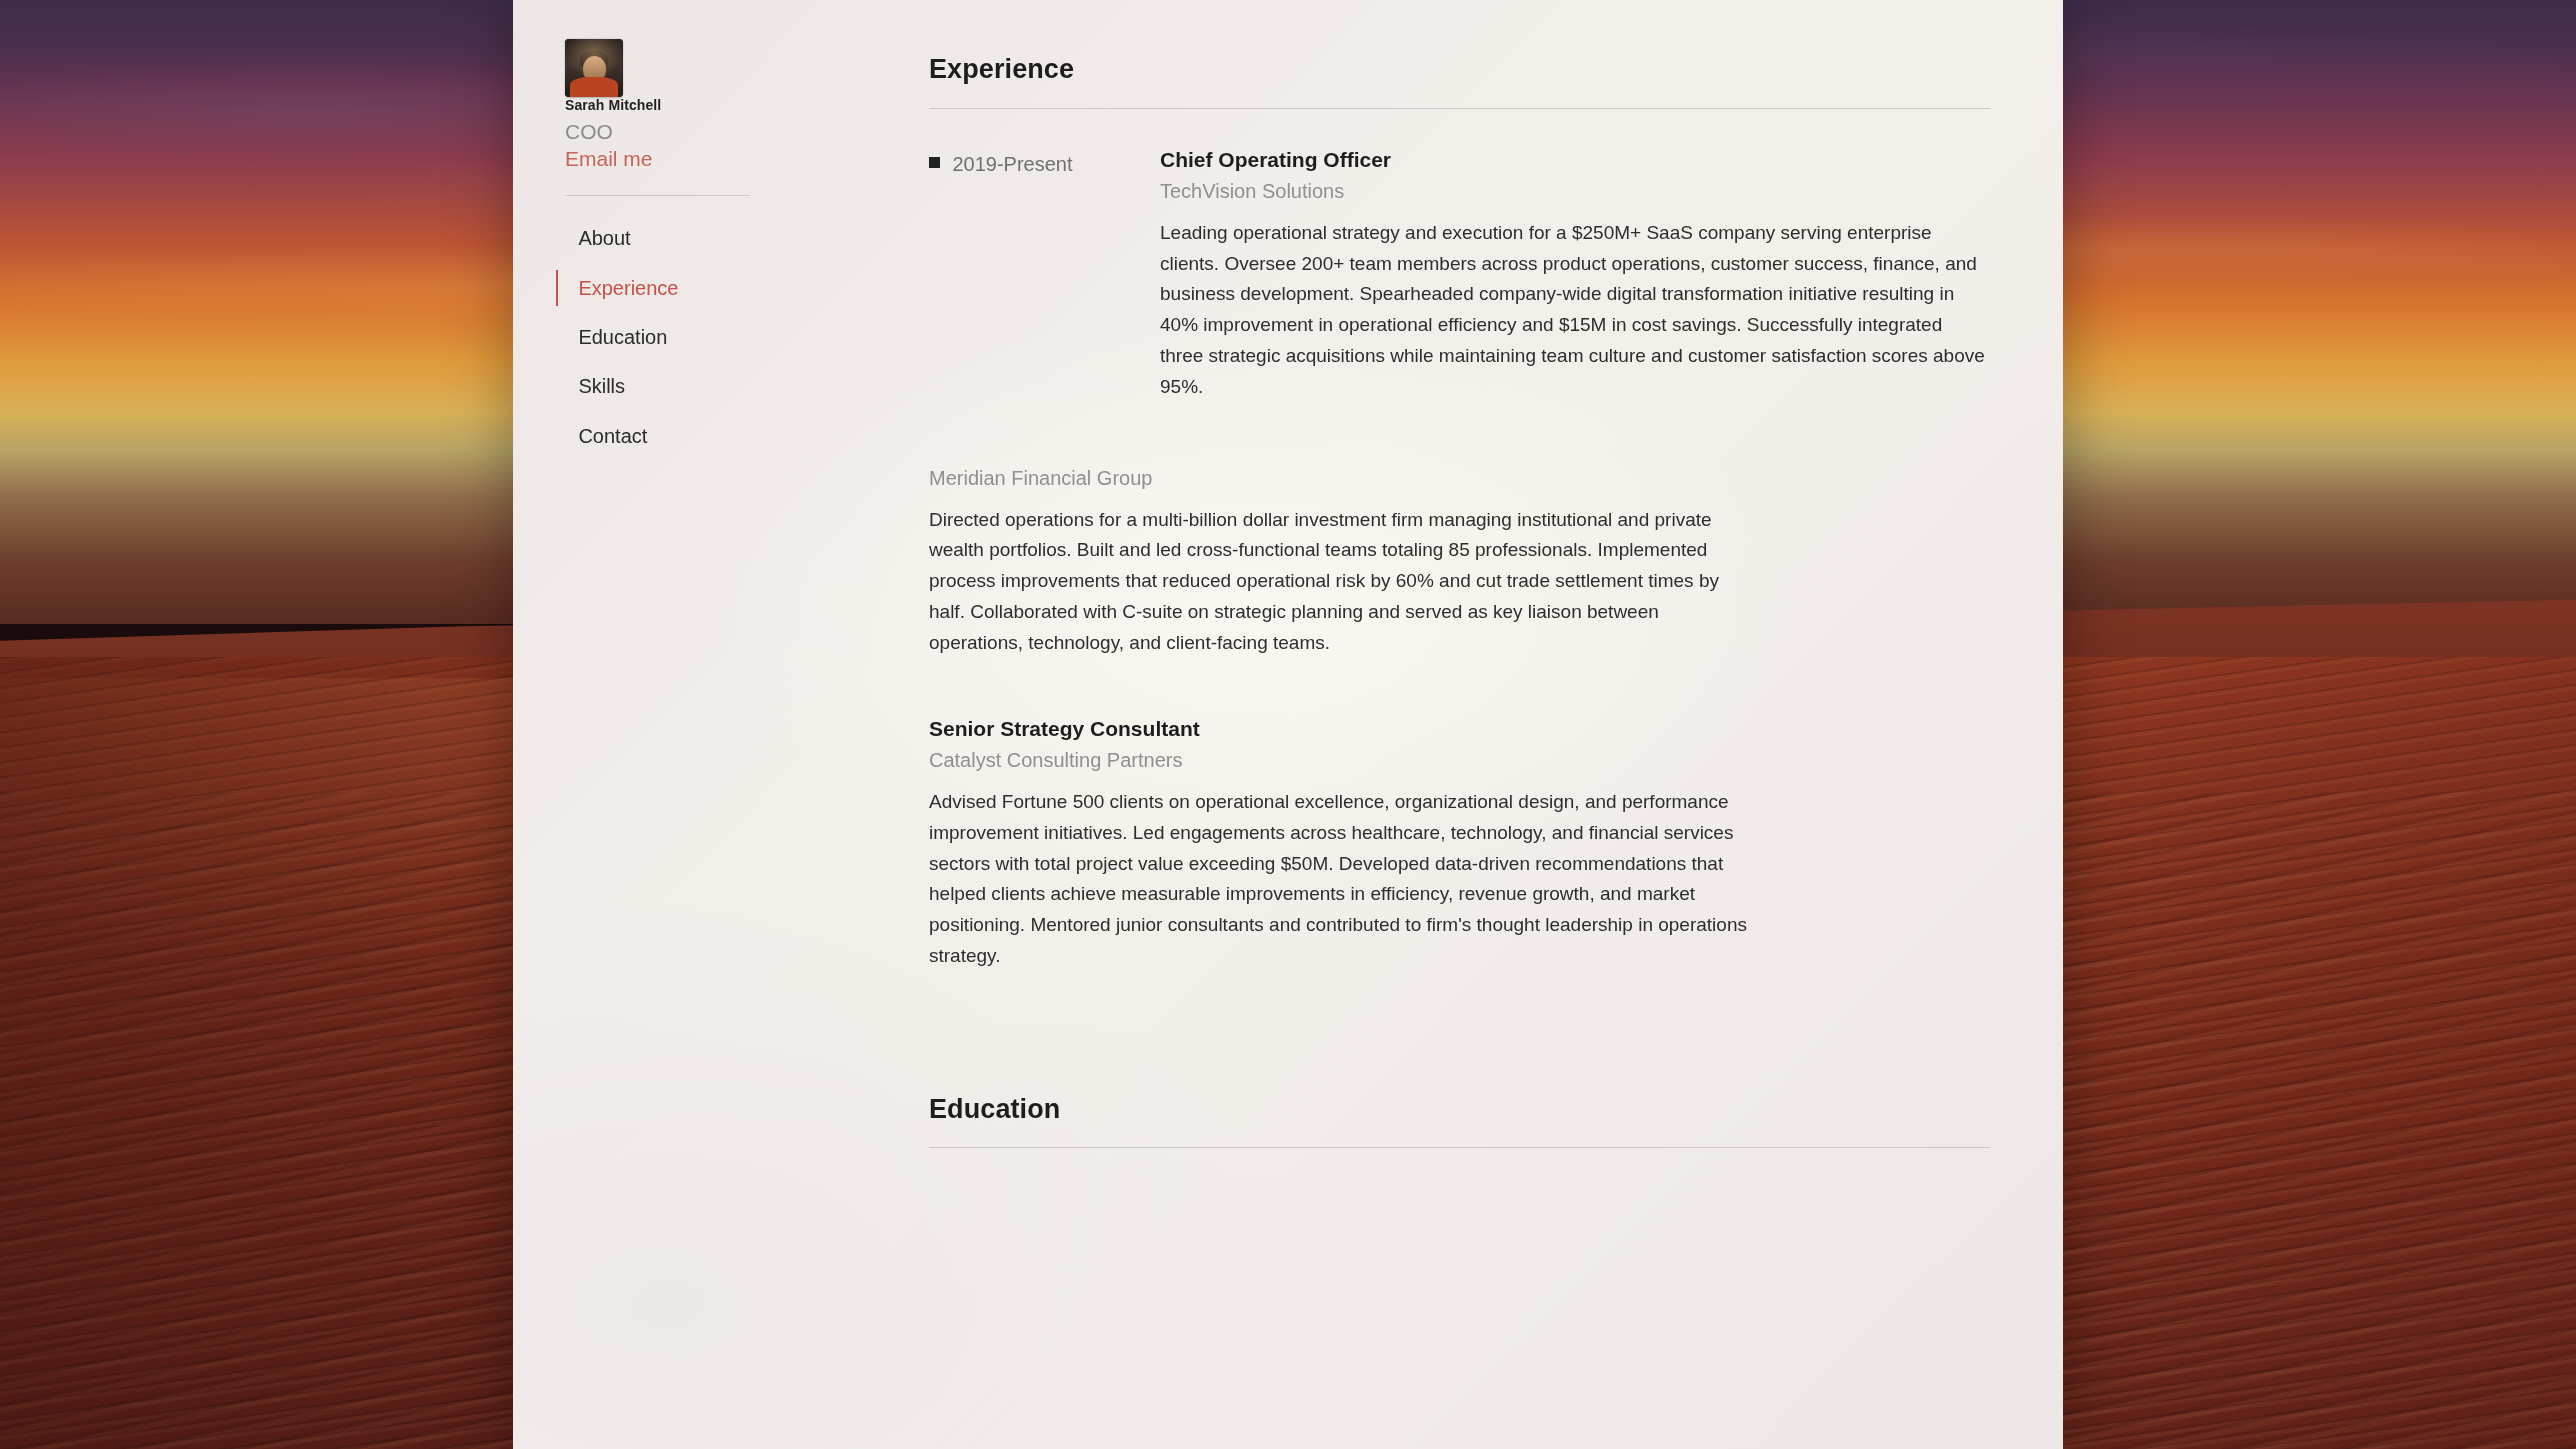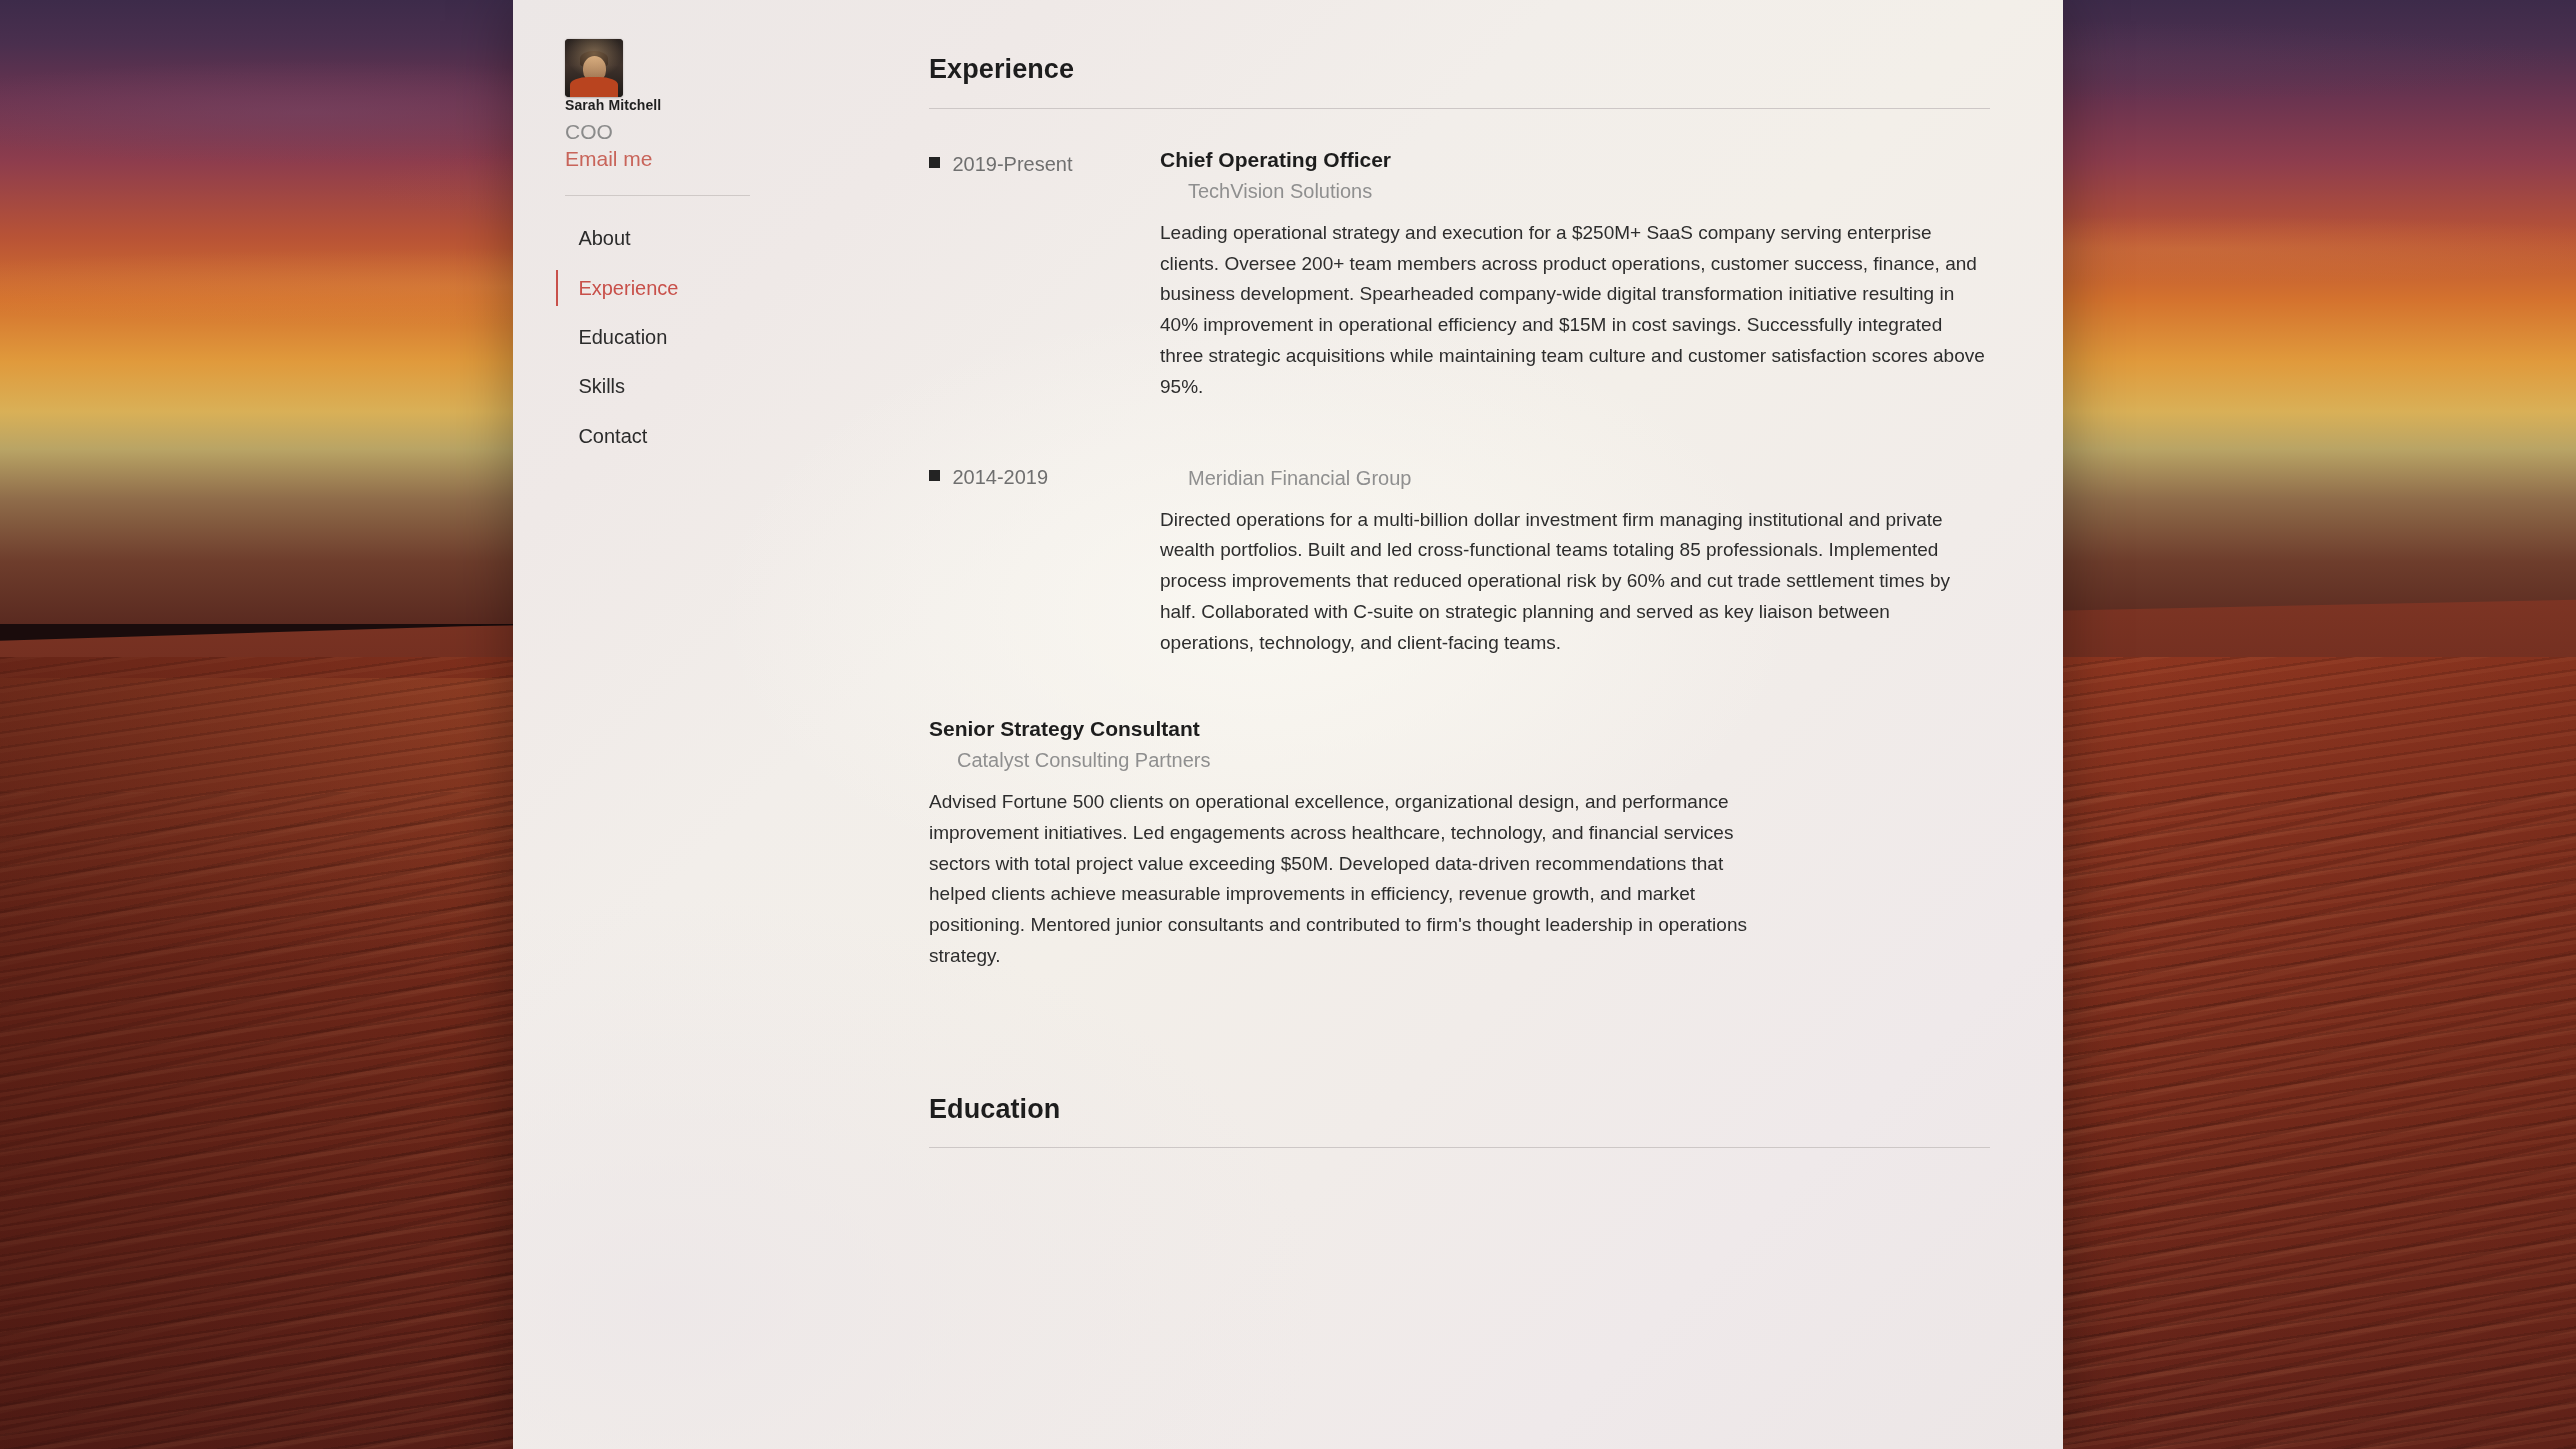--- a/index.html
+++ b/index.html
@@ -276,21 +276,20 @@
   .job-title {
     font-size: 21px;
     font-weight: 700;
     color: #1d1d1d;
     line-height: 1.25;
   }
   .job-company {
     margin-top: 7.4px;
     font-size: 20px;
     color: #8f8f8f;
-    margin-left: 28px;
   }
   .job-desc {
     margin-top: 14.8px;
     font-size: 19px;
     line-height: 1.62;
     color: #2d2d2d;
   }
 
   .section-gap { height: 81px; }
 </style>
@@ -346,24 +345,20 @@
         <span class="job-dates">2019-Present</span>
       </div>
       <div class="job-body">
         <div class="job-title">Chief Operating Officer</div>
         <div class="job-company">TechVision Solutions</div>
         <p class="job-desc">Leading operational strategy and execution for a $250M+ SaaS company serving enterprise clients. Oversee 200+ team members across product operations, customer success, finance, and business development. Spearheaded company-wide digital transformation initiative resulting in 40% improvement in operational efficiency and $15M in cost savings. Successfully integrated three strategic acquisitions while maintaining team culture and customer satisfaction scores above 95%.</p>
       </div>
     </article>
 
     <article class="job">
-      <div class="job-meta">
-        <span class="bullet-square"></span>
-        <span class="job-dates">2014-2019</span>
-      </div>
       <div class="job-body">
         <div class="job-company">Meridian Financial Group</div>
         <p class="job-desc">Directed operations for a multi-billion dollar investment firm managing institutional and private wealth portfolios. Built and led cross-functional teams totaling 85 professionals. Implemented process improvements that reduced operational risk by 60% and cut trade settlement times by half. Collaborated with C-suite on strategic planning and served as key liaison between operations, technology, and client-facing teams.</p>
       </div>
     </article>
 
     <article class="job">
       <div class="job-body">
         <div class="job-title">Senior Strategy Consultant</div>
         <div class="job-company">Catalyst Consulting Partners</div>

